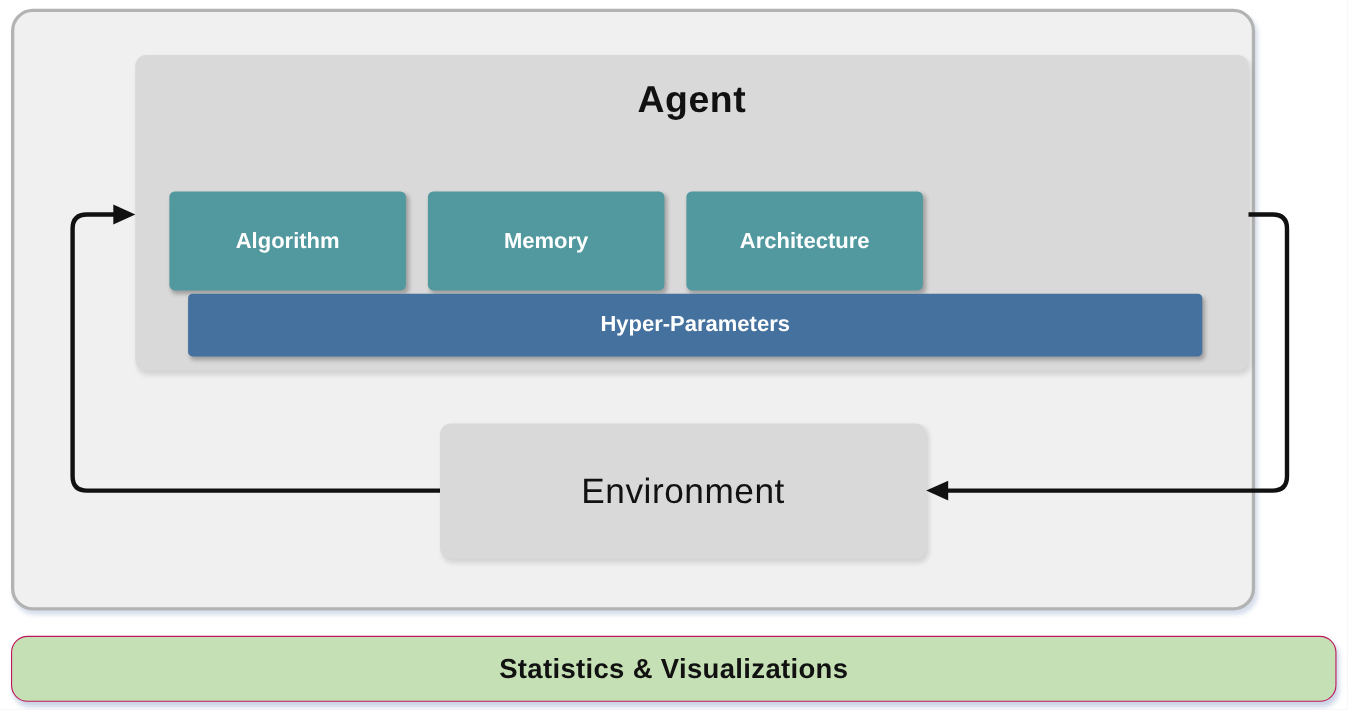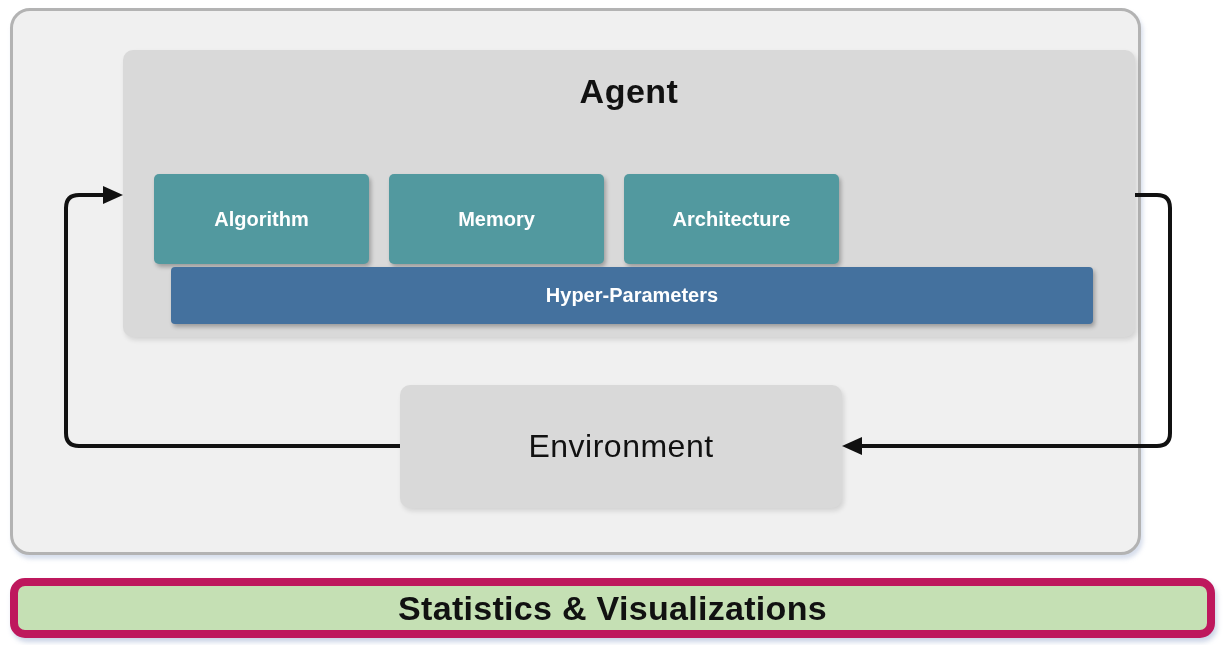--- a/index.html
+++ b/index.html
@@ -64,23 +64,23 @@
     background:var(--box-gray);border-radius:10px;
     display:flex;align-items:center;justify-content:center;
     font-size:32px;font-weight:normal;color:var(--text-dark);
     box-shadow:2px 3px 5px rgba(0,0,0,0.12);
     letter-spacing:0.5px;
   }
 
   .stats-bar{
     position:absolute;left:10px;top:578px;width:1205px;height:60px;
     background:var(--stats-green);
-    border:8px solid #be185d;border-radius:15px;
+    border:1px solid #be185d;border-radius:15px;
     display:flex;align-items:center;justify-content:center;
-    font-size:34px;font-weight:bold;color:var(--text-dark);
+    font-size:25px;font-weight:bold;color:var(--text-dark);
     box-shadow:2px 4px 5px rgba(140,160,200,0.45);
     letter-spacing:0.3px;
   }
 
   .arrow-layer{
     position:absolute;left:0;top:0;width:1225px;height:645px;
     pointer-events:none;z-index:5;
   }
 </style>
 </head>

